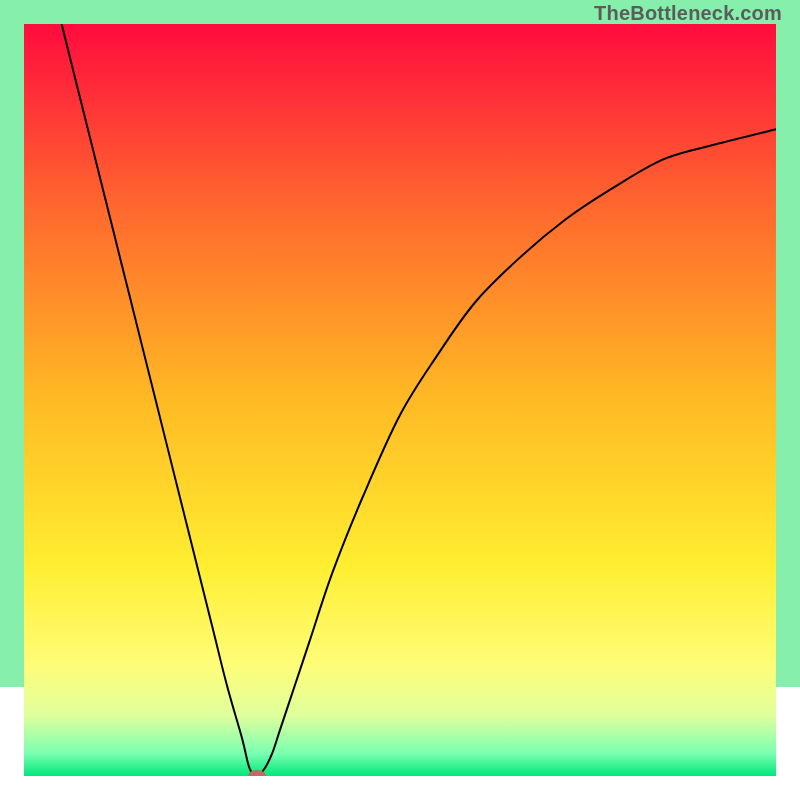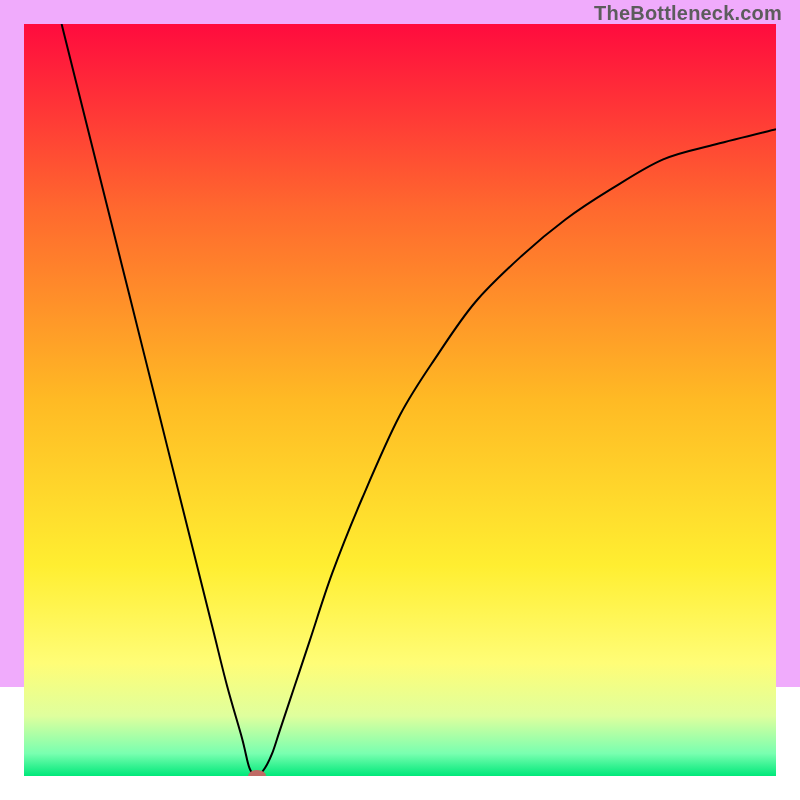--- a/index.html
+++ b/index.html
@@ -7,21 +7,21 @@
     padding: 0;
     width: 800px;
     height: 800px;
     overflow: hidden;
     font-family: Arial, Helvetica, sans-serif;
     background: #fff;
   }
   .outer {
     width: 800px;
     height: 687px;
-    background: #f0abfc;
+    background: #86efac;
     position: relative;
   }
   .watermark {
     position: absolute;
     top: 2px;
     right: 18px;
     font-size: 20px;
     font-weight: 600;
     color: #5c5c5c;
     letter-spacing: 0.2px;

